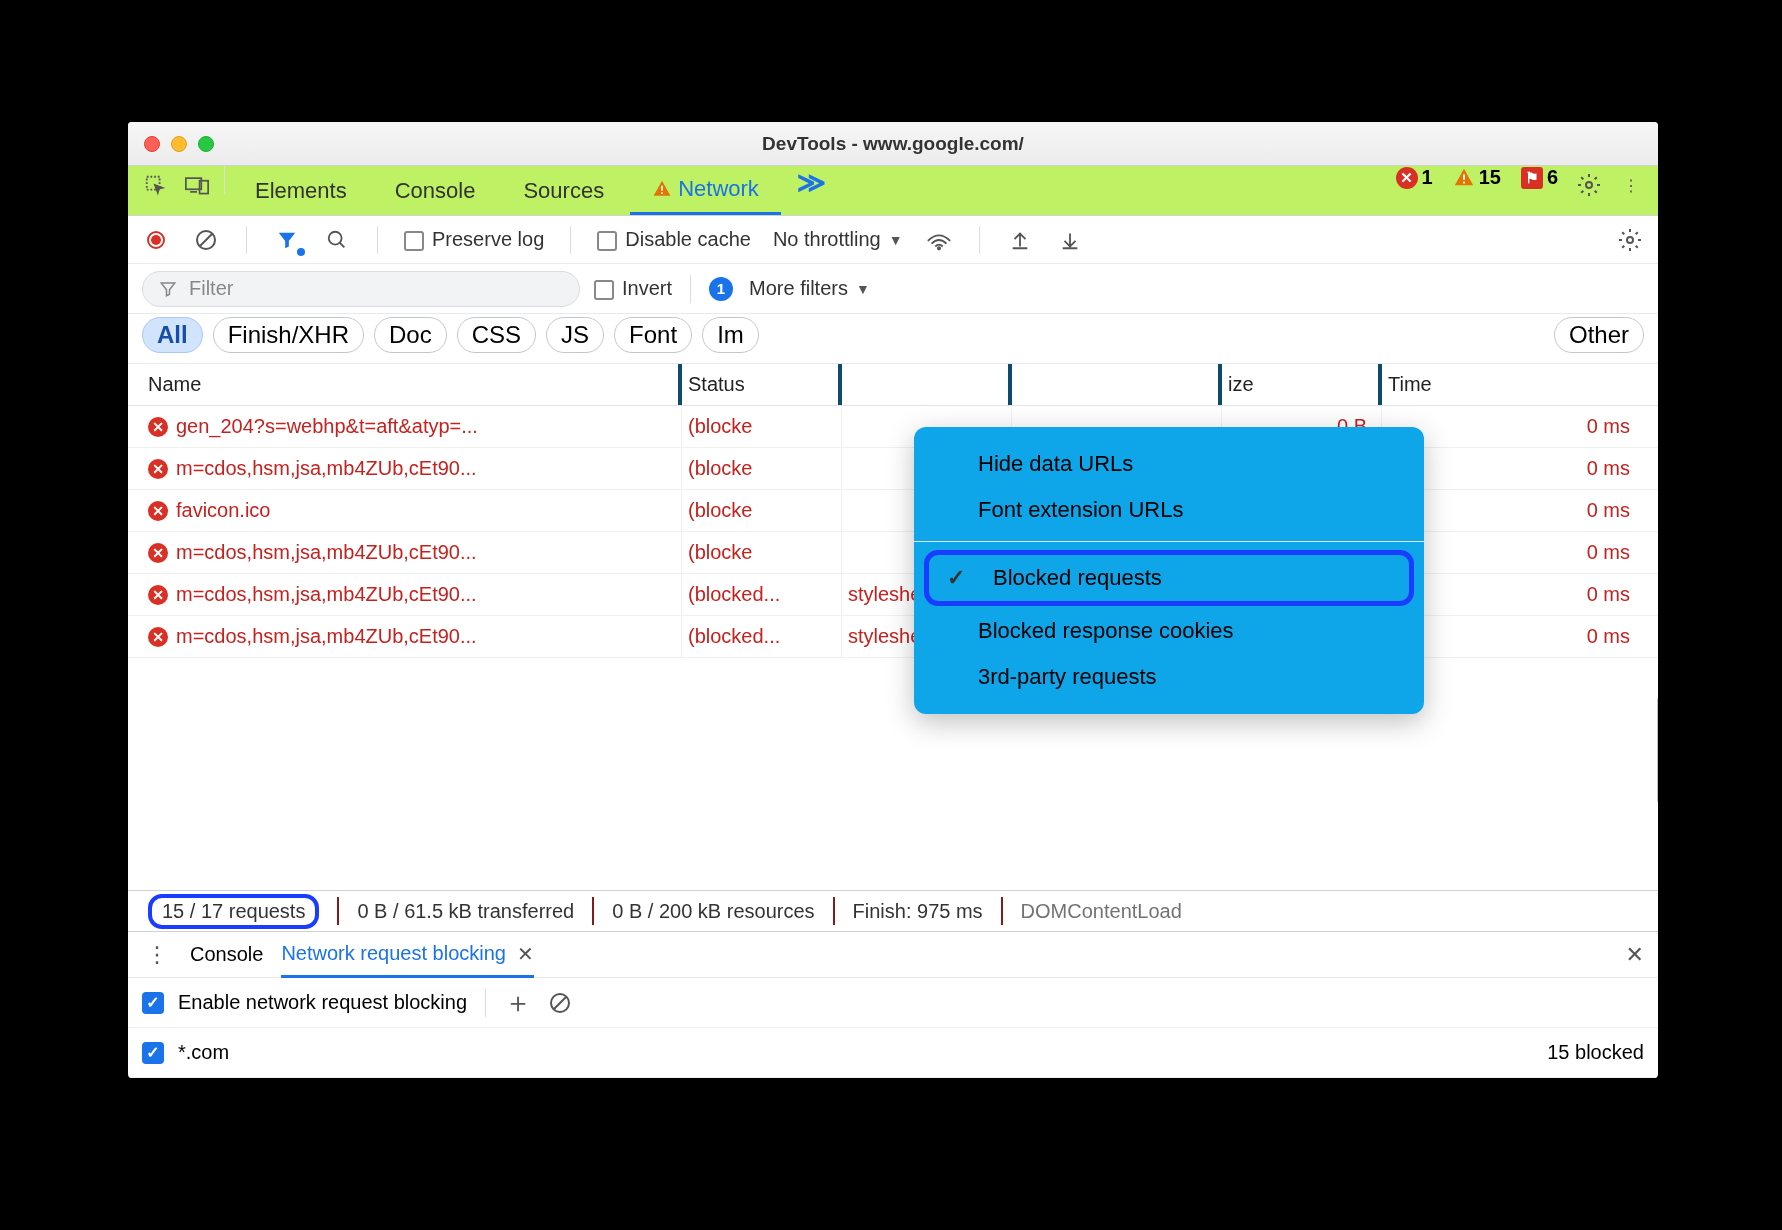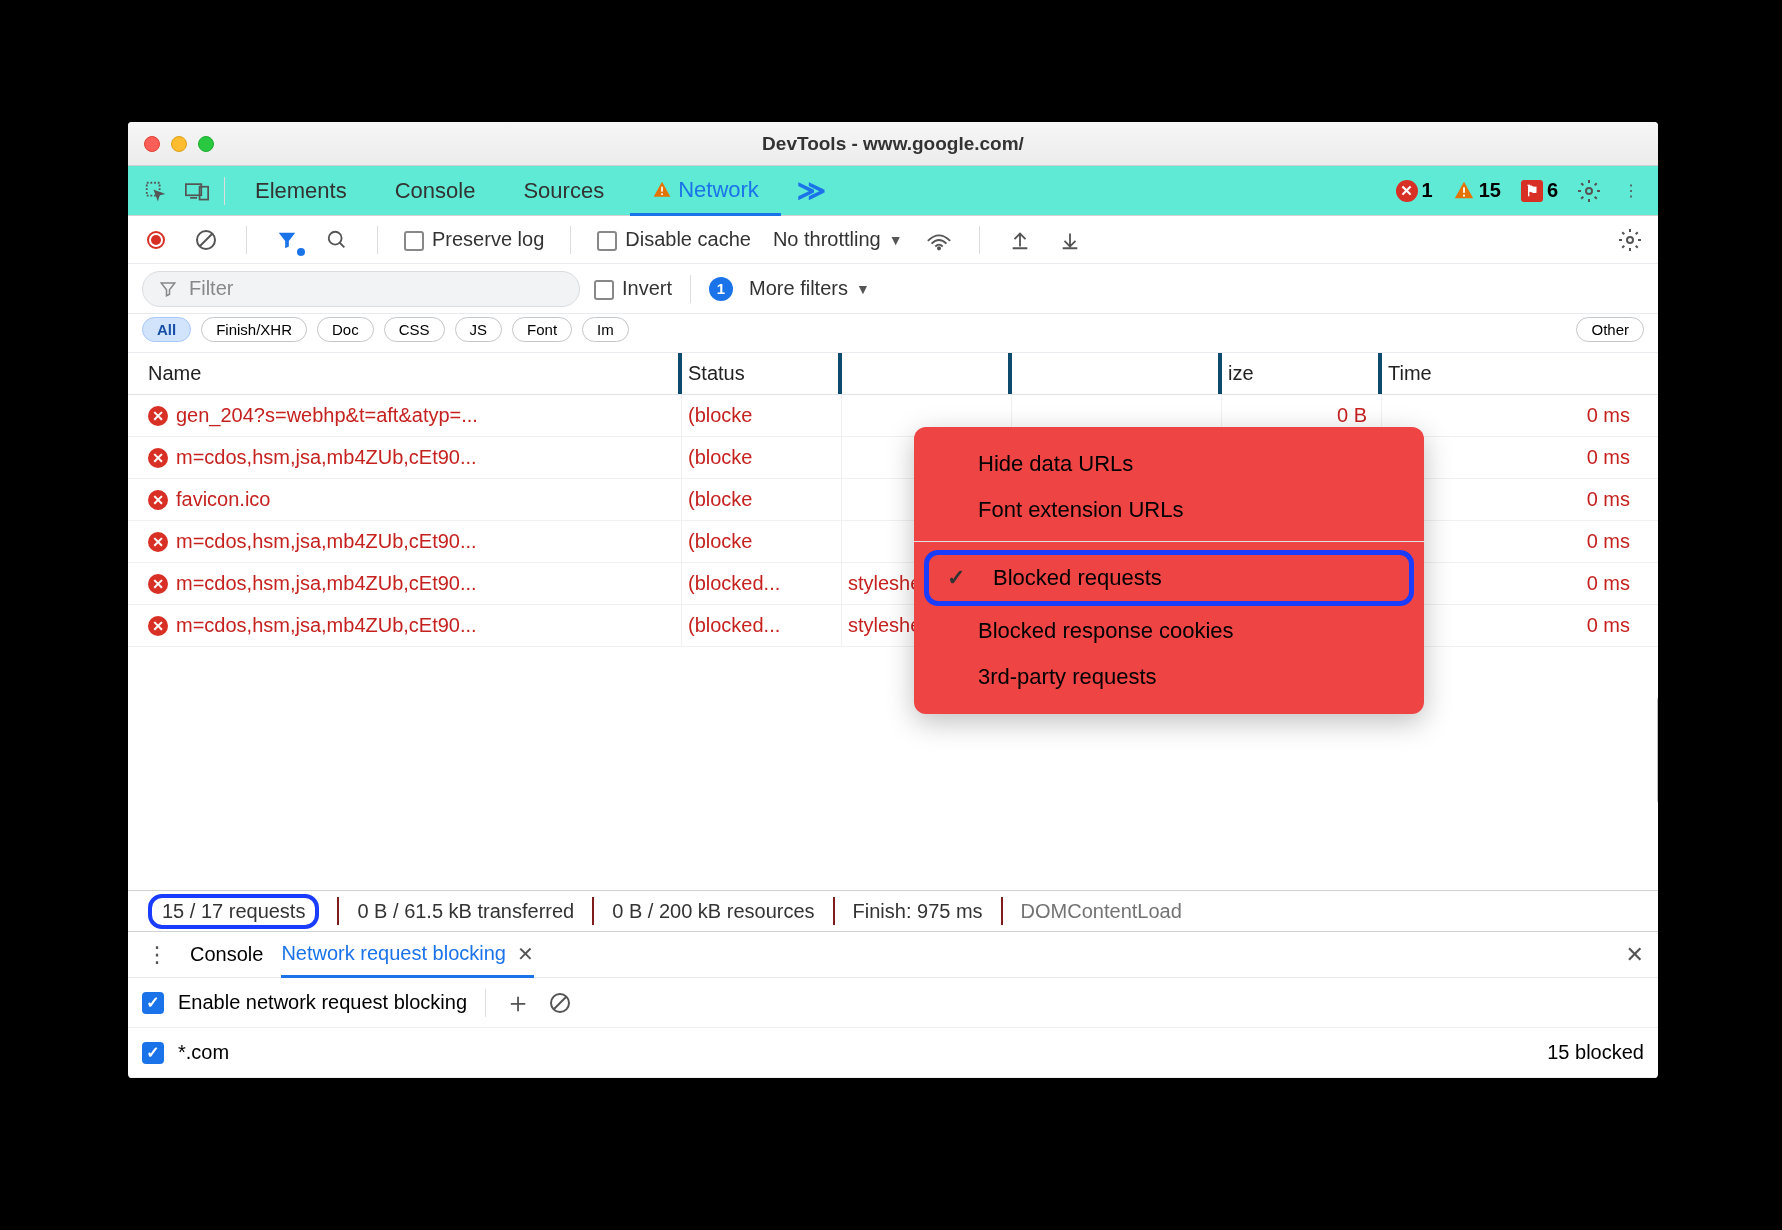--- a/index.html
+++ b/index.html
@@ -37,23 +37,23 @@
   .tl-close { background:#ff5f57; border:1px solid #e33e32;}
   .tl-min { background:#febc2e; border:1px solid #e1a116;}
   .tl-max { background:#28c840; border:1px solid #1dad2b;}
   .titlebar-title {
     position:absolute; left:0; right:0; text-align:center;
     font-size:19px; font-weight:600; color:#333; pointer-events:none;
   }
 
   .tabs-row {
     height: 50px;
-    background: #5eead4;
+    background: #bef264;
     display: flex;
-    align-items: center;
+    align-items: flex-start;
     padding: 0 8px;
     border-bottom: 1px solid #cfd1d3;
     gap: 4px;
   }
   .tab-icon-btn {
     width: 38px; height: 38px; display:flex; align-items:center; justify-content:center;
     color:#555; border-radius:4px; cursor:pointer;
   }
   .tab-label {
     padding: 0 22px;
@@ -105,21 +105,21 @@
   .filter-input {
     height:36px; width:438px;
     background:#f1f3f4; border:1px solid #dadce0;
     border-radius:18px;
     display:flex; align-items:center;
     padding:0 16px; gap:12px;
     color:#888;
   }
   .pill {
     border:1px solid #c4c7ca; border-radius:18px;
-    padding:3px 14px; font-size:15px; cursor:pointer;
+    padding:3px 14px; font-size:24px; cursor:pointer;
     display:inline-flex; align-items:center;
   }
   .pill.active { background:#d2e3fc; border-color:#a8c7fa; color:#174ea6; font-weight:600;}
   .type-row { display:flex; gap:10px; padding:3px 14px 10px; border-bottom:1px solid #e8eaed;}
 
   .badge-num { background:#1a73e8; color:#fff; border-radius:50%; width:24px;height:24px;display:inline-flex;align-items:center;justify-content:center;font-size:15px;font-weight:700;margin-right:8px;}
 
   
   .net-table { flex:1; overflow:hidden; position:relative; }
   .thead, .trow { display:grid; grid-template-columns: 540px 160px 170px 210px 160px 1fr; align-items:center; padding:0 14px; }
@@ -154,21 +154,21 @@
 
   .drawer-body { display:flex; flex-direction:column;}
   .drawer-row { height:50px; display:flex; align-items:center; padding:0 14px; gap:14px; font-size:20px; border-bottom:1px solid #f0f0f0;}
   .chkblue{width:22px;height:22px;background:#1a73e8;border-radius:4px;display:inline-flex;align-items:center;justify-content:center;color:#fff;font-size:16px;font-weight:700;}
 
   
   .dropdown-menu {
     position:absolute;
     top: 305px; left: 786px;
     width: 510px;
-    background:#ef4444;
+    background:#0ea5e9;
     border-radius:12px;
     box-shadow: 0 8px 28px rgba(0,0,0,0.25);
     padding:14px 0;
     font-size:22px;
     z-index:100;
   }
   .dropdown-menu .mi{ padding:10px 64px; cursor:pointer; position:relative;}
   .dropdown-menu .mi.checked::before{content:'✓'; position:absolute; left:30px; color:#333; font-weight:600;}
   .dropdown-sep{height:1px;background:#e1e3e5;margin:8px 0;}
   .ring-target{ border:5px solid #1a3cff; border-radius:14px; margin:2px 10px; padding:6px 50px;}

